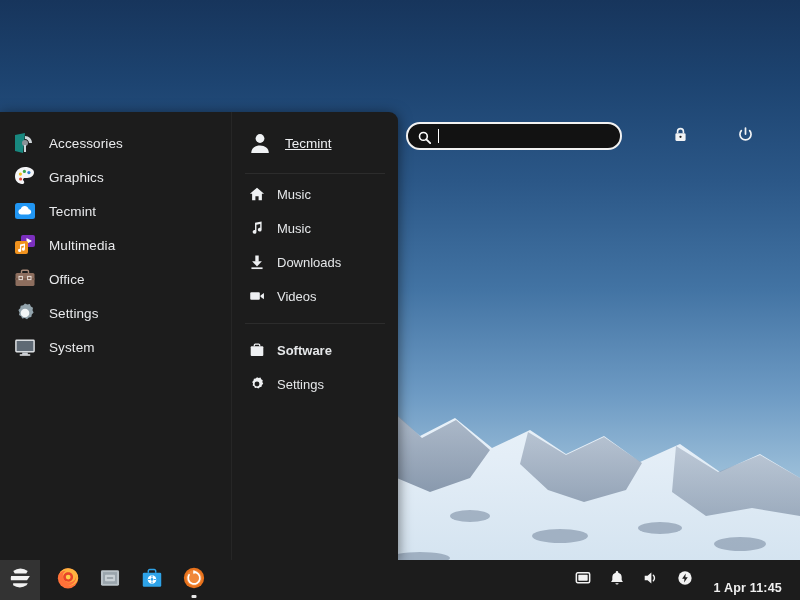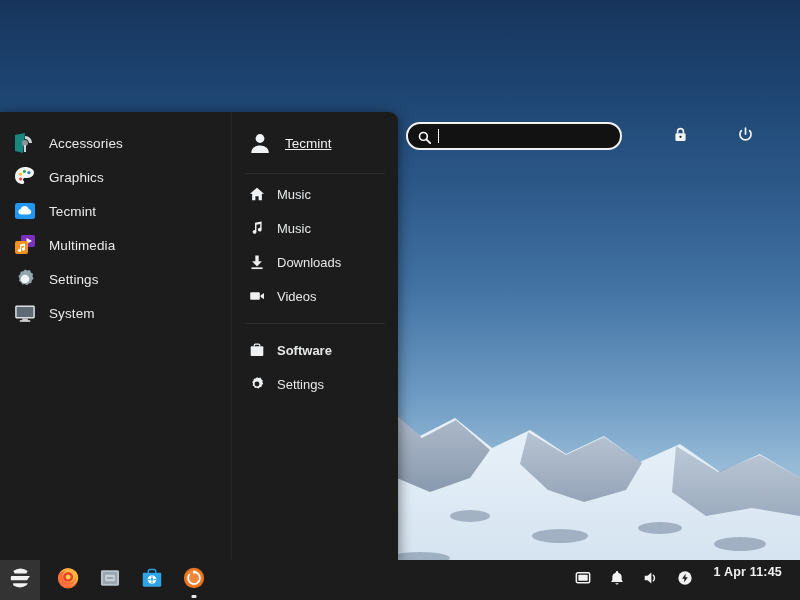--- a/index.html
+++ b/index.html
@@ -95,21 +95,21 @@
   }
   .tasks { display:flex; align-items:center; gap:4px; padding-left:9px; }
   .task {
     width:38px; height:38px; display:flex; align-items:center; justify-content:center;
     position:relative; cursor:pointer; border-radius:4px;
   }
   .run-dot {
     position:absolute; bottom:1px; left:50%; transform:translateX(-50%);
     width:5px; height:3px; background:#e8e8e8; border-radius:1px;
   }
-  .tray { margin-left:auto; display:flex; align-items:flex-start; gap:4px; padding-right:10px; }
+  .tray { margin-left:auto; display:flex; align-items:flex-end; gap:4px; padding-right:10px; }
   .tray-btn { width:30px; height:30px; display:flex; align-items:center; justify-content:center; cursor:pointer; border-radius:4px; }
   .clock { color:#f0f0f0; font-size:12.5px; font-weight:bold; padding:0 8px 0 10px; cursor:pointer; letter-spacing:.2px; }
 </style>
 </head>
 <body>
 
 <div id="desktop">
   <div class="sky"></div>
   <div class="mtn">
     <svg class="ridge" viewBox="0 0 800 360" preserveAspectRatio="none">
@@ -207,20 +207,32 @@
           <svg viewBox="0 0 22 22" width="22" height="22">
             <rect x="7" y="1" width="14" height="12" rx="2" fill="#7b2fbe"></rect>
             <path d="M12.5 4 l5.5 3 -5.5 3 z" fill="#fff"></path>
             <rect x="1" y="7" width="13" height="13" rx="2" fill="#f0921e"></rect>
             <path d="M6 10.5 l5-1 v5.6 a1.6 1.6 0 1 1-1.2-1.5 V11.6 l-2.6.6 v4.2 a1.6 1.6 0 1 1-1.2-1.5z" fill="#fff"></path>
           </svg>
         </span>
         <span class="lbl">Multimedia</span>
       </div>
 
+      <div class="cat">
+        <span class="ico">
+          <svg viewBox="0 0 22 22" width="22" height="22">
+            <rect x="1.5" y="5" width="19" height="13" rx="1.6" fill="#8d6e5e"></rect>
+            <path d="M7.5 5 V3.6 a1.3 1.3 0 0 1 1.3-1.3 h4.4 a1.3 1.3 0 0 1 1.3 1.3 V5" fill="none" stroke="#a98a79" stroke-width="1.4"></path>
+            <rect x="1.5" y="10" width="19" height="2" fill="#7a5d4e"></rect>
+            <rect x="5" y="8.4" width="3.4" height="3.2" fill="none" stroke="#e7ded8" stroke-width="1"></rect>
+            <rect x="13.6" y="8.4" width="3.4" height="3.2" fill="none" stroke="#e7ded8" stroke-width="1"></rect>
+          </svg>
+        </span>
+        <span class="lbl">Office</span>
+      </div>
 
       <div class="cat">
         <span class="ico">
           <svg viewBox="0 0 22 22" width="22" height="22">
             <path d="M11 1.5 l2.3 1.1 2.5-.5 1.1 2.3 2.1 1.4-.5 2.5 1.1 2.3-1.8 1.8-.5 2.5-2.5.5-1.8 1.8-2.3-1.1-2.5.5-1.1-2.3-2.1-1.4.5-2.5L4.4 8.1 6.2 6.3 6.7 3.8 9.2 3.3z" fill="#93a4ad"></path>
             <circle cx="11" cy="11" r="4.3" fill="#f2f5f6"></circle>
           </svg>
         </span>
         <span class="lbl">Settings</span>
       </div>

